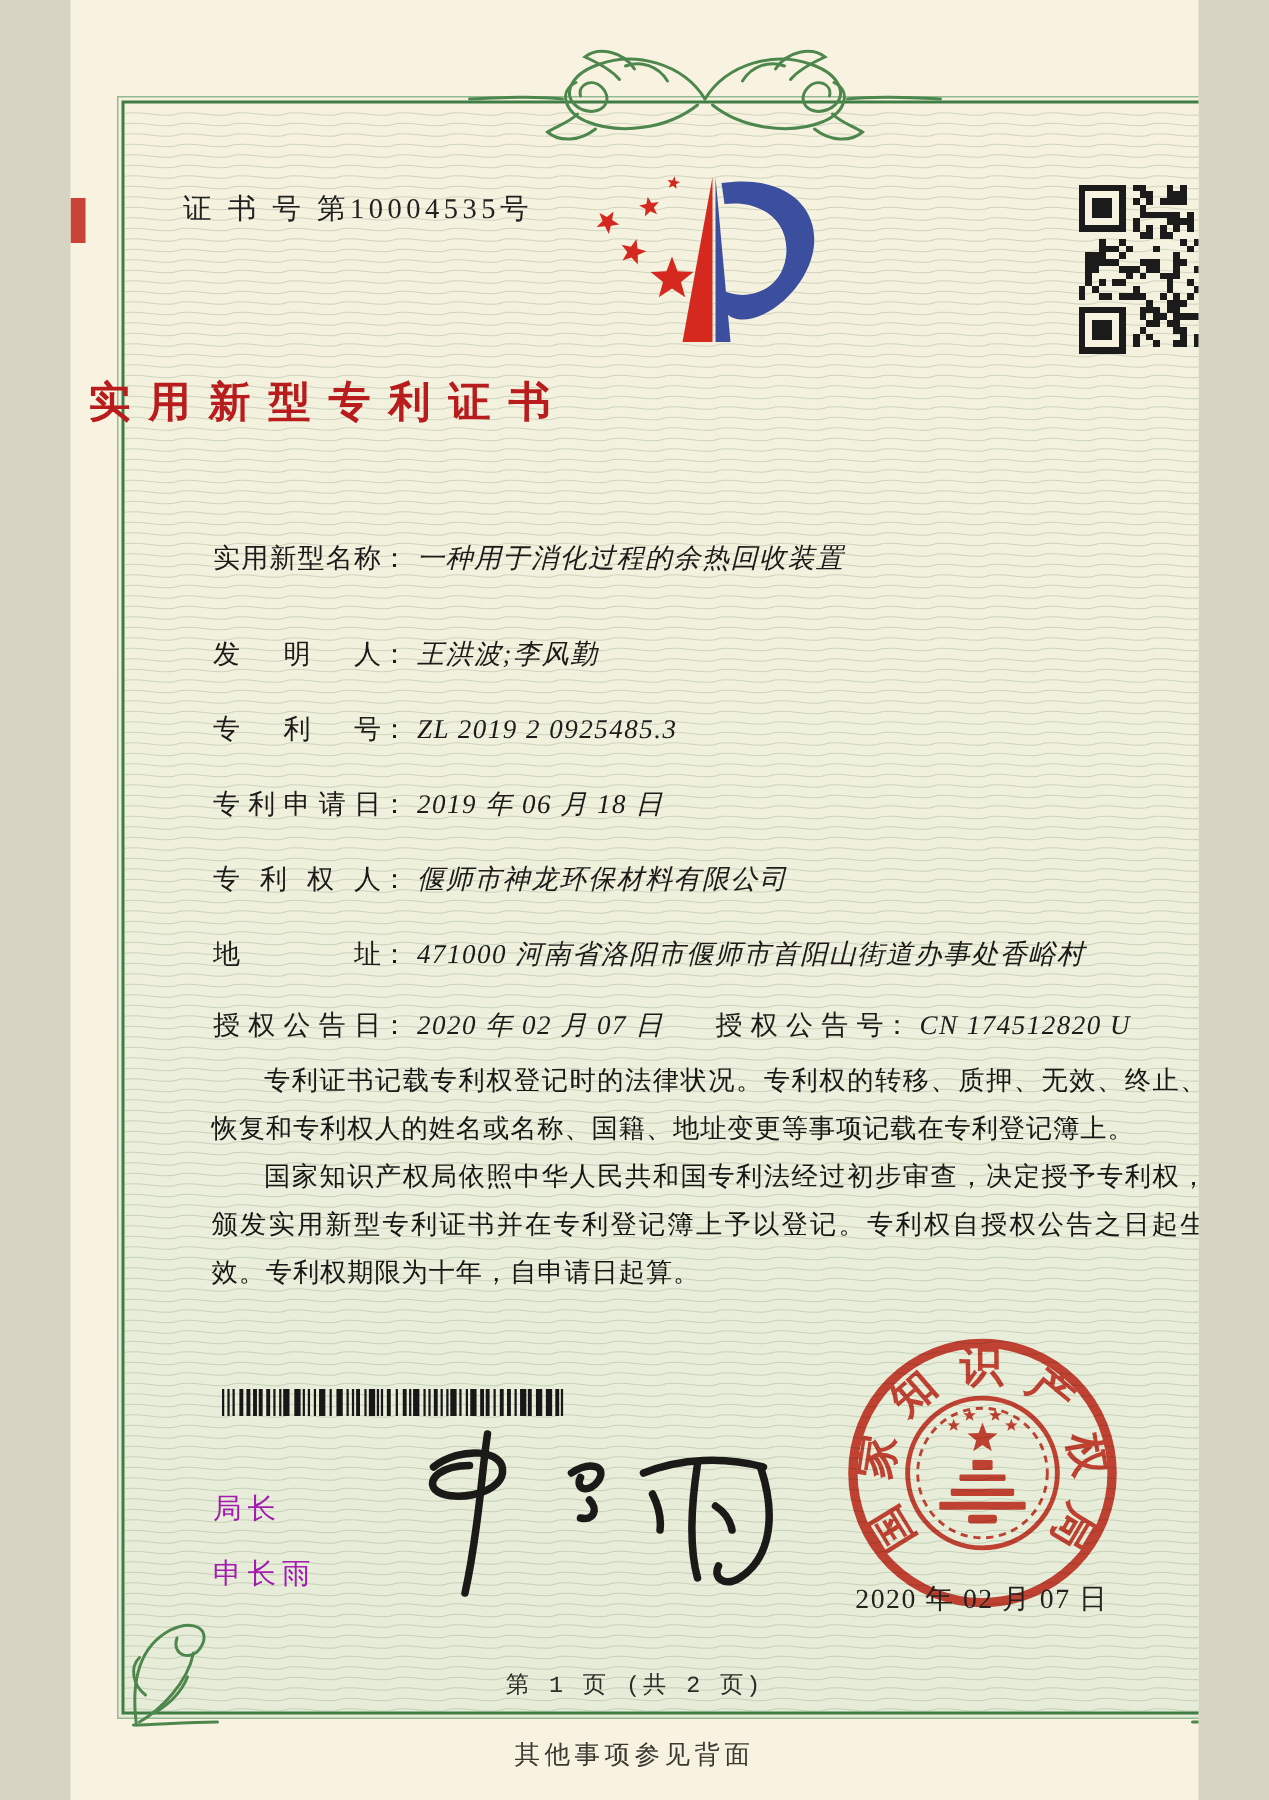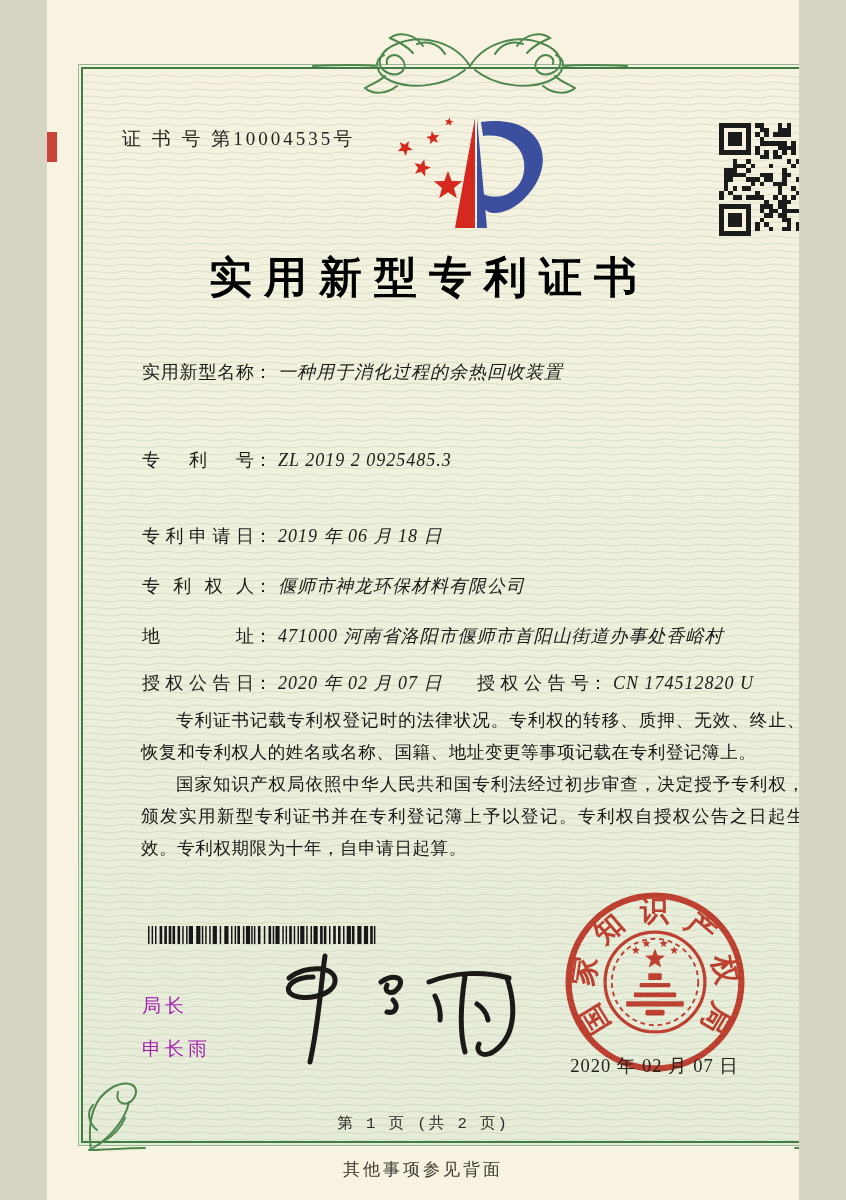--- a/index.html
+++ b/index.html
@@ -18,22 +18,22 @@
     content:"";position:absolute;left:2px;top:2px;right:2px;bottom:2px;
     border:2px solid #3f7d44;pointer-events:none;
   }
   .waves{position:absolute;left:3px;top:3px;width:774px;height:1074px;pointer-events:none;}
   
   .cert-no{position:absolute;left:75px;top:126px;font-size:19px;letter-spacing:3px;color:#222;}
   .logo{position:absolute;left:344px;top:112px;width:162px;height:124px;}
   .qr{position:absolute;left:672px;top:123px;width:113px;height:113px;}
   .red-edge-mark{position:absolute;left:0;top:132px;width:10px;height:30px;background:#c33529;opacity:.92;}
   .title{
-    position:absolute;left:0;top:249px;width:100%;text-align:center;
-    font-size:43px;font-weight:700;letter-spacing:12px;color:#000000;text-indent:12px;
+    position:absolute;left:0;top:249px;width:100%;text-align:left;
+    font-size:28px;font-weight:700;letter-spacing:12px;color:#b91c1c;text-indent:12px;
   }
   
   .field-row{position:absolute;left:95px;right:55px;font-size:18px;white-space:nowrap;color:#1c1b19;}
   .flabel{display:inline-block;width:112px;text-align:justify;text-align-last:justify;vertical-align:bottom;}
   .fcolon{display:inline-block;margin-right:6px;}
   .fvalue{letter-spacing:1px;font-style:italic;}
   .grant2{position:absolute;left:335px;top:0;}
   
   .paras{position:absolute;left:94px;top:704px;width:664px;font-size:17.5px;line-height:1.83;
          text-align:justify;letter-spacing:.6px;color:#181715;}
@@ -456,21 +456,24 @@
         <rect x="1" y="19" width="5" height="5" fill="#f8f3e0"></rect>
         <rect x="2" y="20" width="3" height="3"></rect>
       </g>
   </svg>
 
   <div class="title">实用新型专利证书</div>
 
   <div class="field-row" style="top:360px">
     <span class="flabel">实用新型名称</span><span class="fcolon">：</span><span class="fvalue">一种用于消化过程的余热回收装置</span>
   </div>
-  <div class="field-row" style="top:448px">
+  <div class="field-row" style="top:424px">
+    <span class="flabel">发明人</span><span class="fcolon">：</span><span class="fvalue">王洪波;李风勤</span>
+  </div>
+  <div class="field-row" style="top:474px">
     <span class="flabel">专利号</span><span class="fcolon">：</span><span class="fvalue">ZL 2019 2 0925485.3</span>
   </div>
   <div class="field-row" style="top:524px">
     <span class="flabel">专利申请日</span><span class="fcolon">：</span><span class="fvalue">2019 年 06 月 18 日</span>
   </div>
   <div class="field-row" style="top:574px">
     <span class="flabel">专利权人</span><span class="fcolon">：</span><span class="fvalue">偃师市神龙环保材料有限公司</span>
   </div>
   <div class="field-row" style="top:624px">
     <span class="flabel">地址</span><span class="fcolon">：</span><span class="fvalue">471000 河南省洛阳市偃师市首阳山街道办事处香峪村</span>

